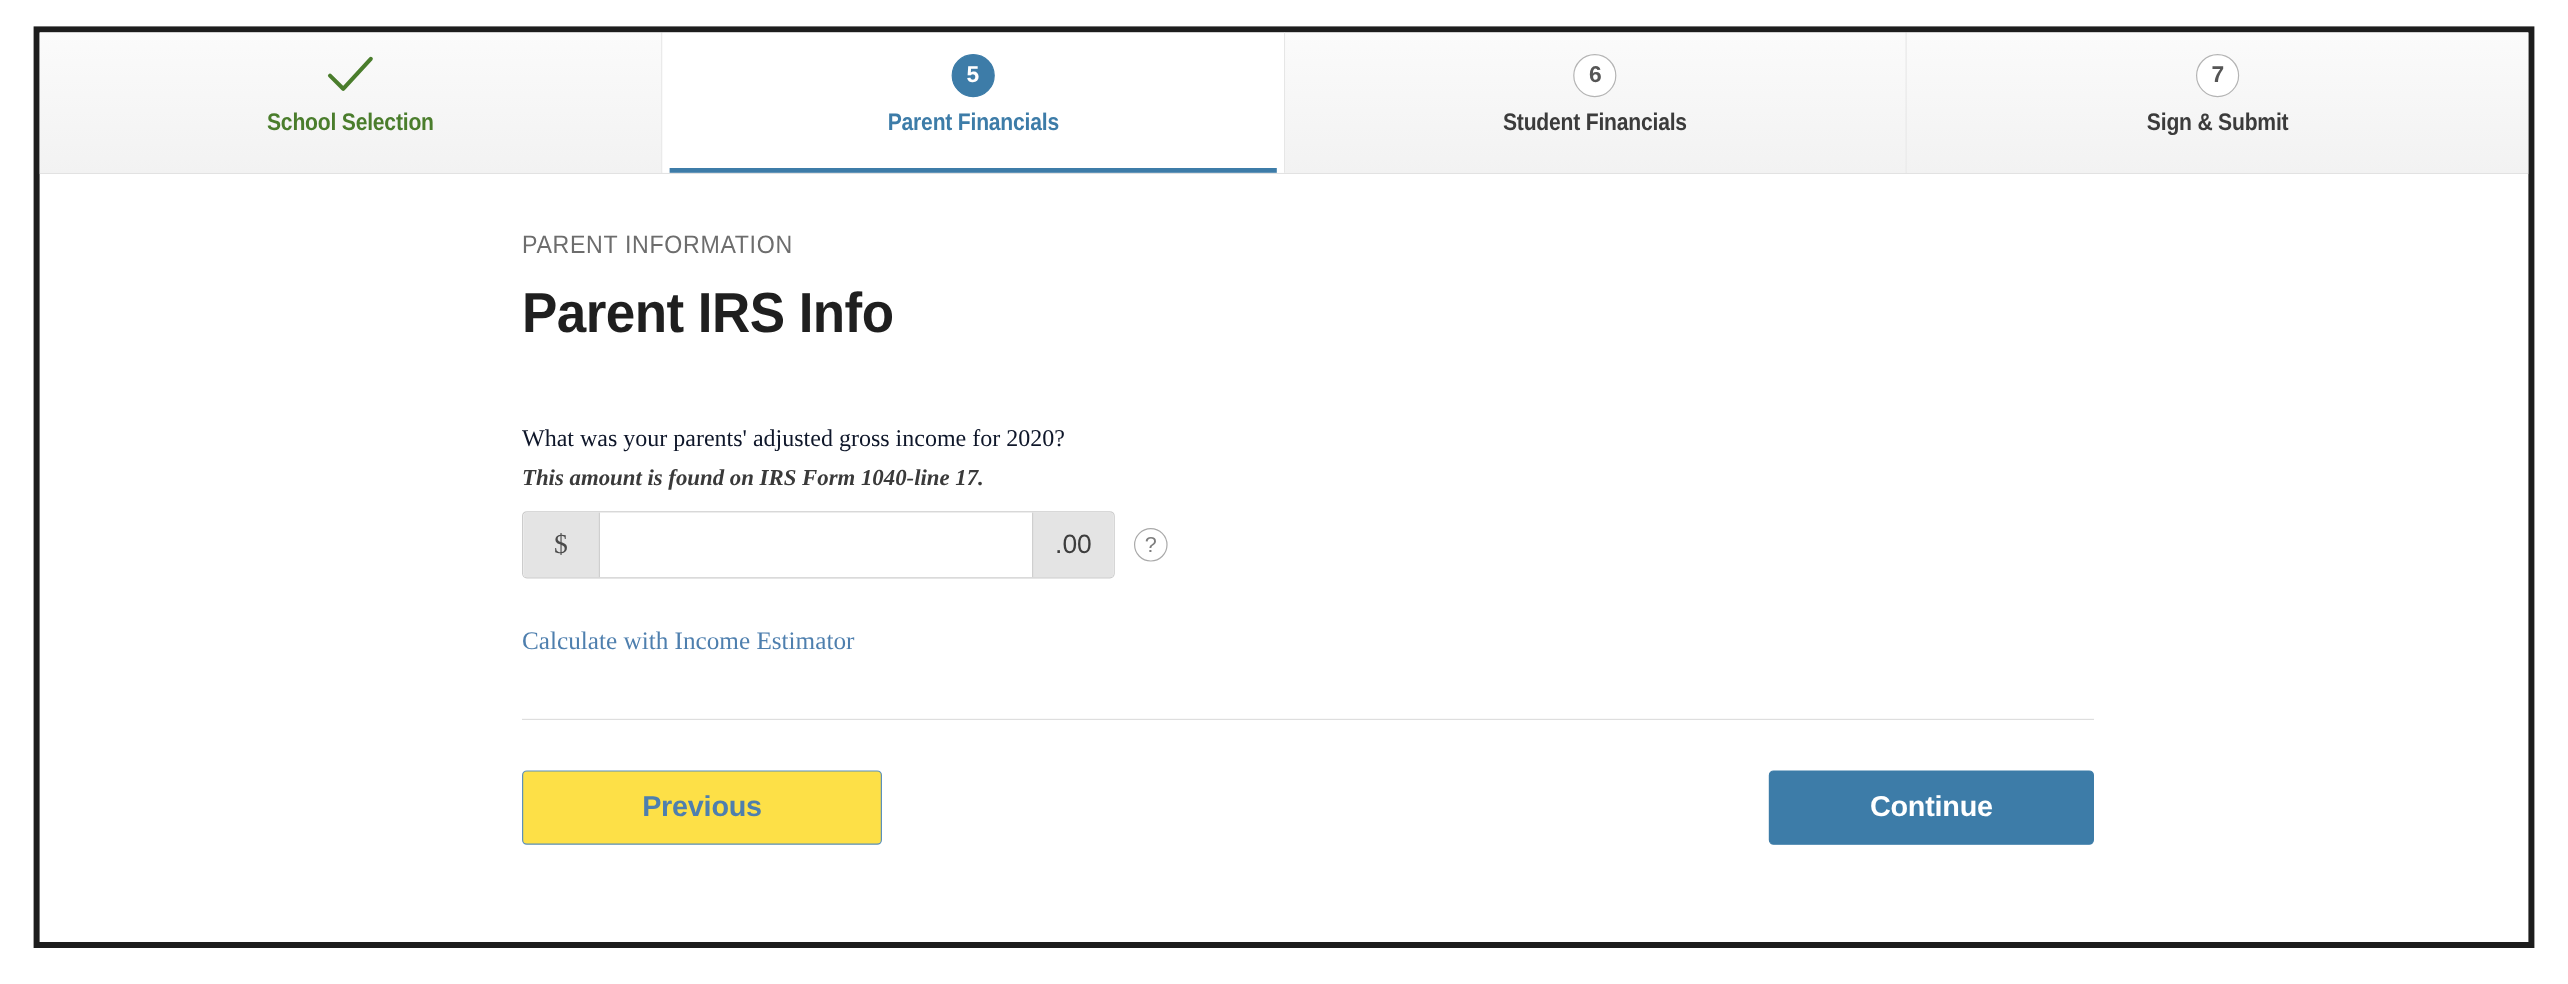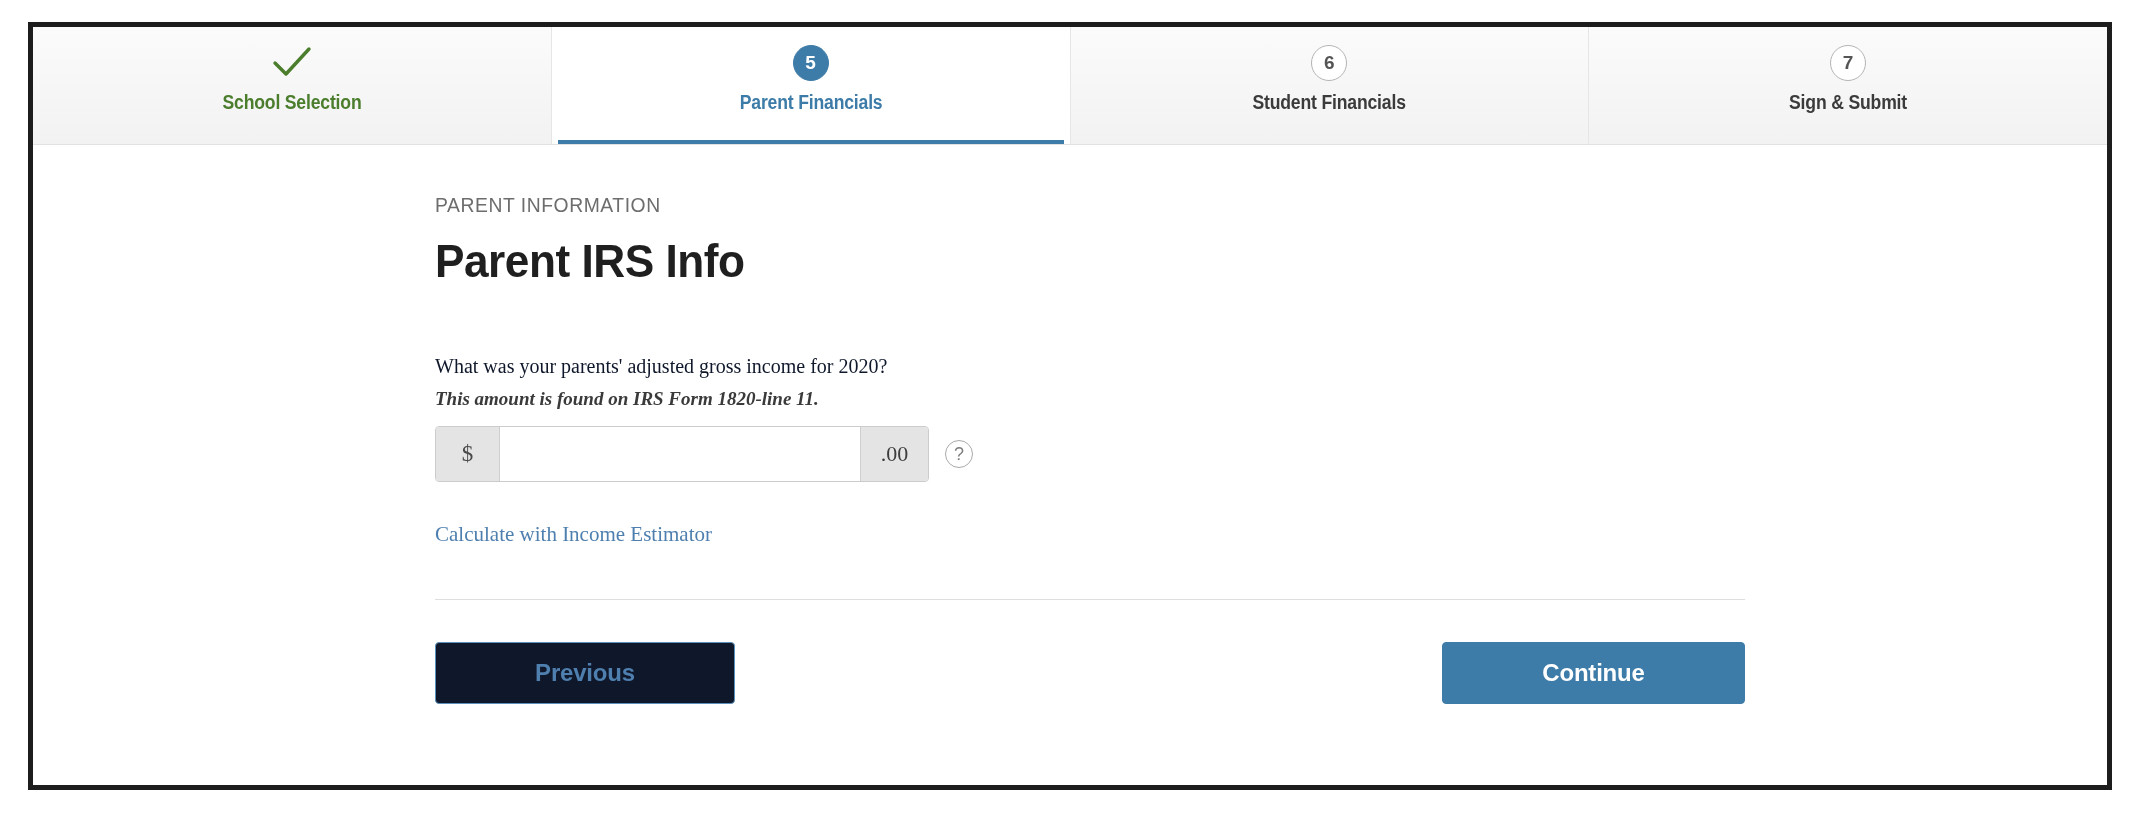--- a/index.html
+++ b/index.html
@@ -173,21 +173,21 @@
     align-items: center;
     justify-content: center;
     font-family: "Liberation Serif", serif;
     font-size: 23px;
     color: #4a4a4a;
   }
   .addon.prefix { border-right: 1px solid #cfcfcf; }
   .addon.suffix {
     width: 68px;
     border-left: 1px solid #cfcfcf;
-    font-family: Liberation Serif, serif;
+    font-family: Liberation Sans, sans-serif;
     font-size: 22px;
     color: #3d3d3d;
   }
   .money-input {
     width: 360px;
     border: none;
     outline: none;
     background: #ffffff;
     font-family: "Liberation Serif", serif;
     font-size: 23px;
@@ -240,26 +240,26 @@
     font-size: 24px;
     font-weight: bold;
     letter-spacing: -0.2px;
     cursor: pointer;
     display: flex;
     align-items: center;
     justify-content: center;
   }
   .btn-prev {
     width: 300px;
-    background: #0f172a;
+    background: #fde047;
     border: 1.5px solid #5b90bb;
     color: #4e7fae;
   }
   .btn-continue {
-    width: 303px;
+    width: 271px;
     background: #3d7ca8;
     border: 1px solid #3d7ca8;
     color: #ffffff;
   }
 </style>
 </head>
 <body>
 
 <div class="screen">
   <div class="frame">
@@ -301,21 +301,21 @@
 
     </div>
 
     <div class="content">
       <div class="inner">
 
         <div class="eyebrow">PARENT INFORMATION</div>
         <h1 class="page-title">Parent IRS Info</h1>
 
         <div class="question">What was your parents' adjusted gross income for 2020?</div>
-        <div class="helper">This amount is found on IRS Form 1820-line 11.</div>
+        <div class="helper">This amount is found on IRS Form 1040-line 17.</div>
 
         <div class="field-row">
           <div class="input-group">
             <div class="addon prefix">$</div>
             <input class="money-input" type="text" value="" style="">
             <div class="addon suffix">.00</div>
           </div>
           <div class="help-icon">?</div>
         </div>
 

